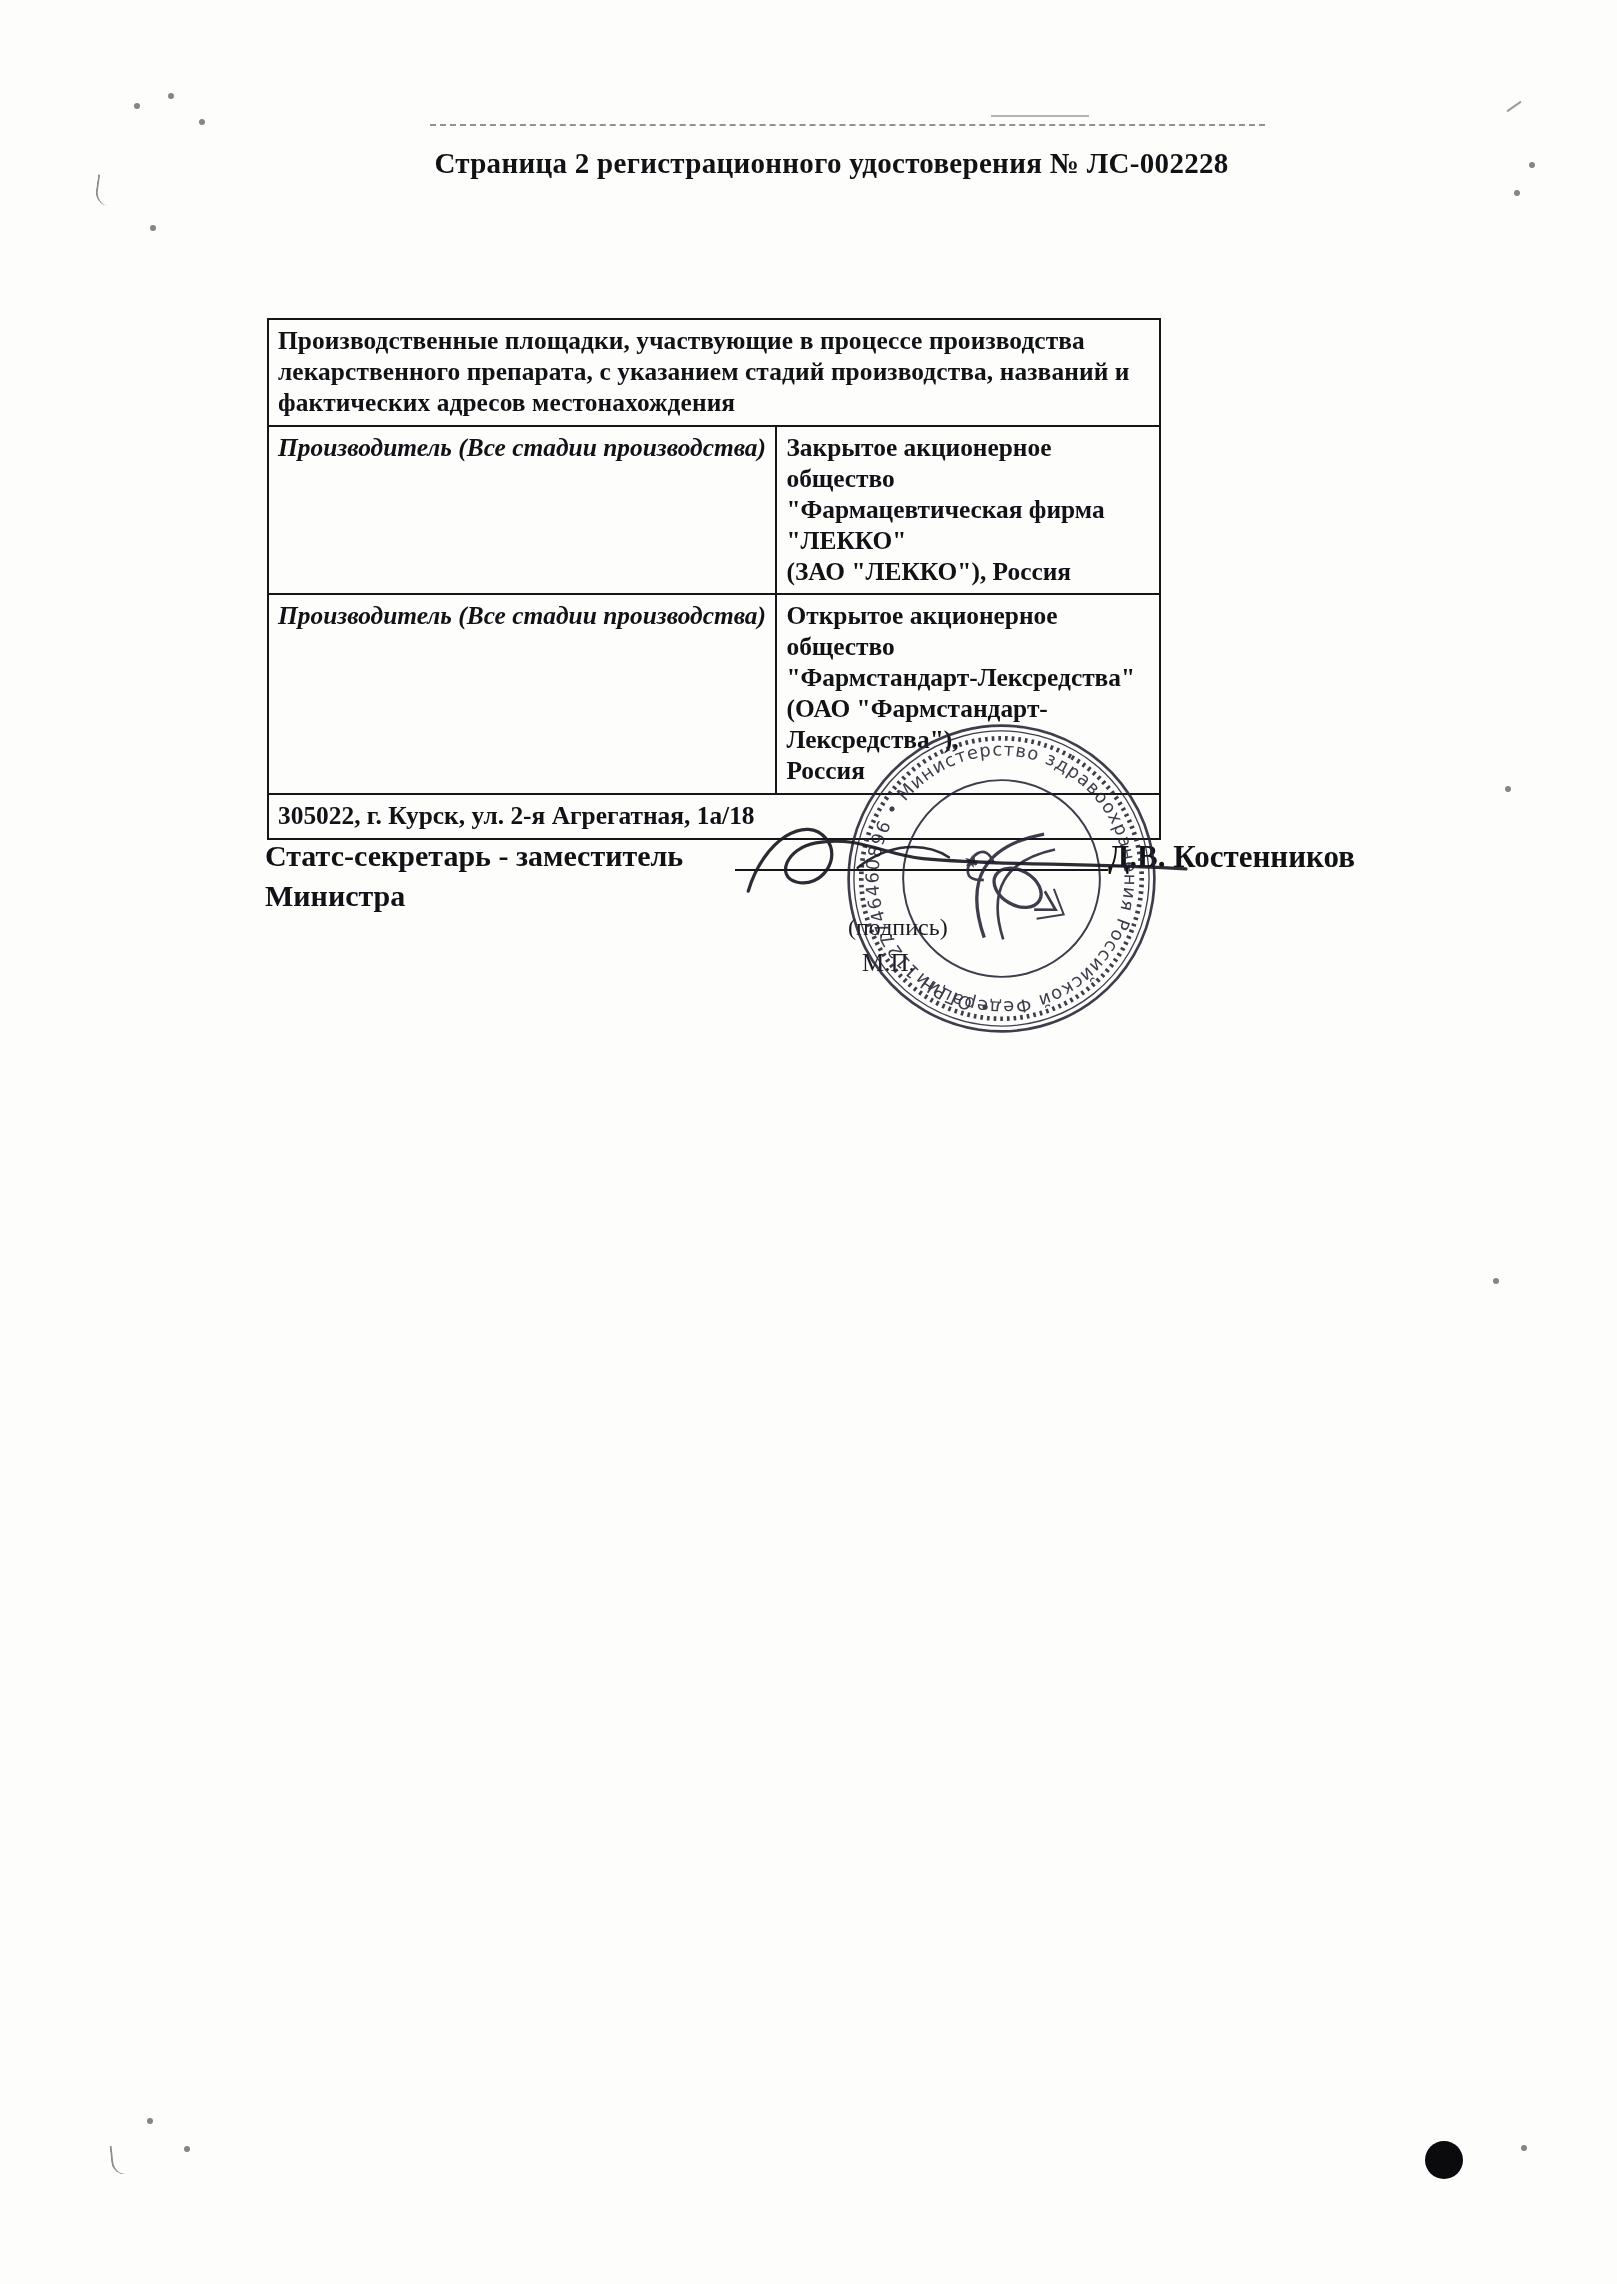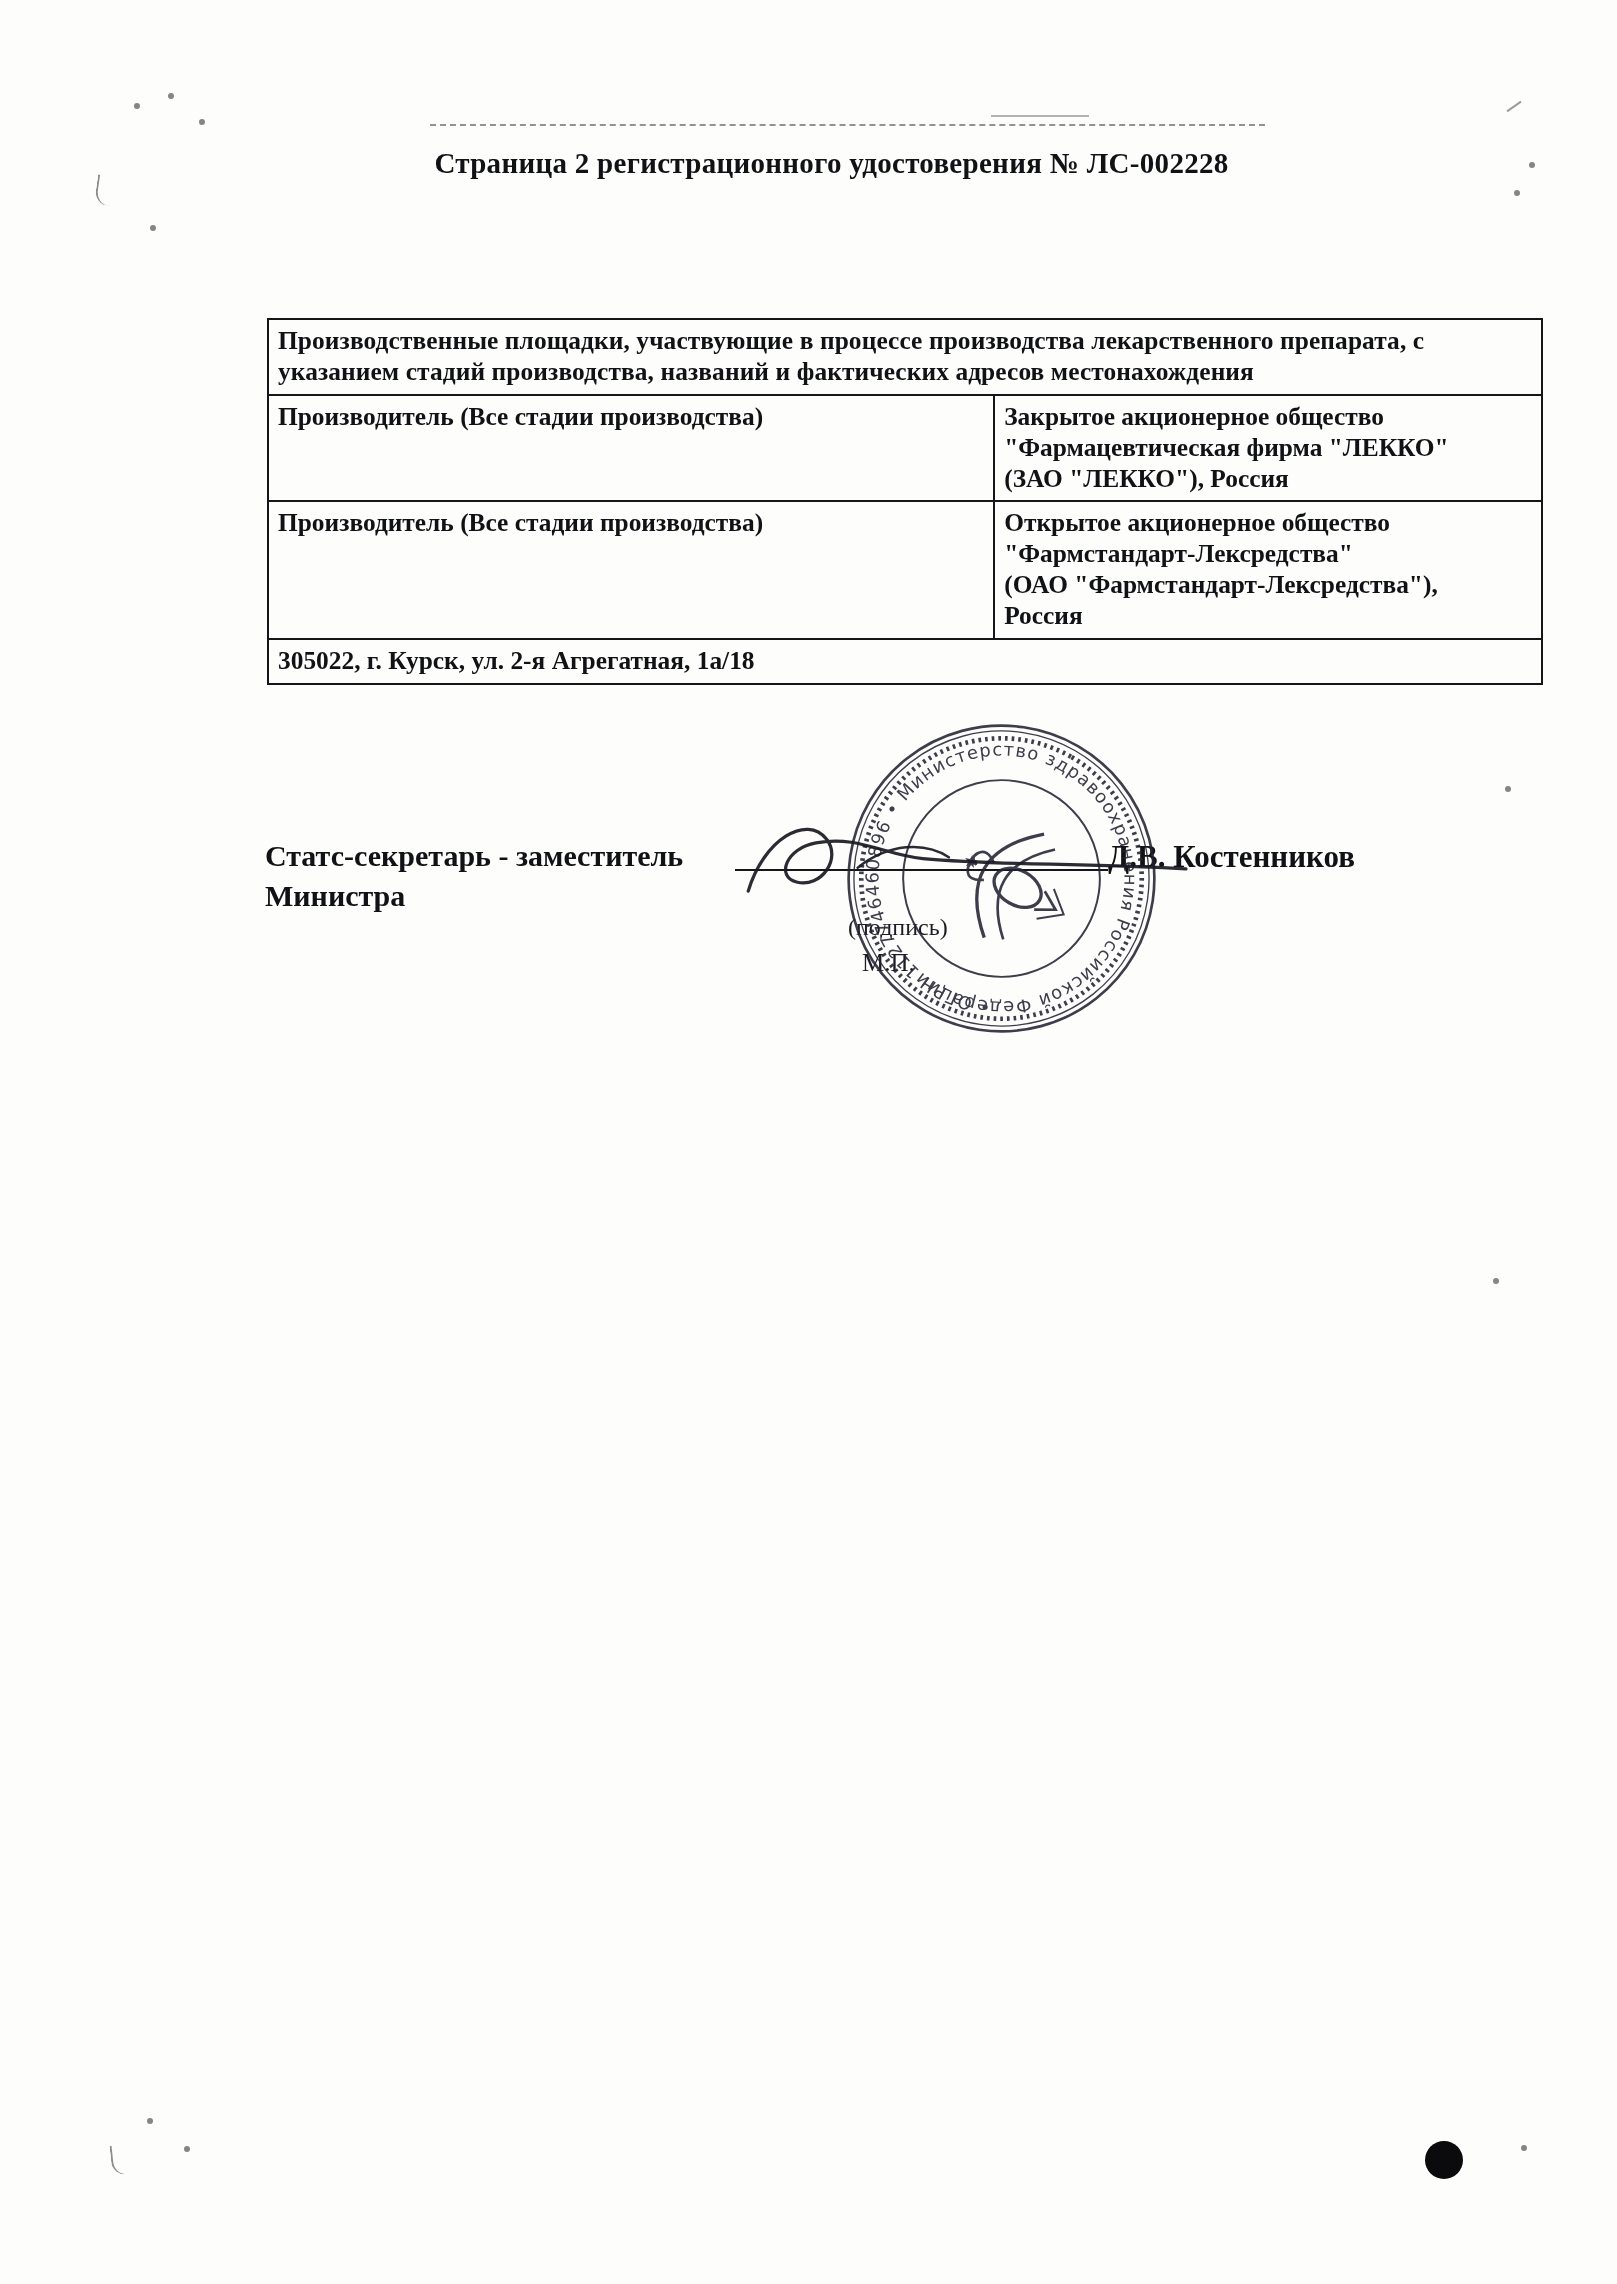--- a/index.html
+++ b/index.html
@@ -15,35 +15,35 @@
   .doc-header{
     position:absolute;top:147px;left:0;right:0;
     text-align:center;
     font-size:29px;font-weight:bold;
     letter-spacing:0.3px;
     padding-left:46px;
   }
   
   table.prod-table{
     position:absolute;left:267px;top:318px;
-    width:1276px;
+    width:894px;
     border-collapse:collapse;
     table-layout:fixed;
     border-radius:15px;
   }
   table.prod-table td{
     border:2px solid #15151a;
     padding:5.2px 9px 6.5px 9px;
     vertical-align:top;
     font-size:25.4px;
     font-weight:bold;
     line-height:1.22;
   }
   td.cell-caption{letter-spacing:0.1px;}
-  td.cell-label{margin-top:8px;}
+  td.cell-label{font-style:italic;margin-top:8px;}
   td.cell-value{white-space:pre-line;}
   td.cell-addr{}
   
   .sig-title{
     position:absolute;left:265px;top:836px;
     font-size:30px;font-weight:bold;line-height:1.32;
     white-space:pre-line;z-index:2;
   }
   .sig-name{
     position:absolute;left:1108px;top:839px;

